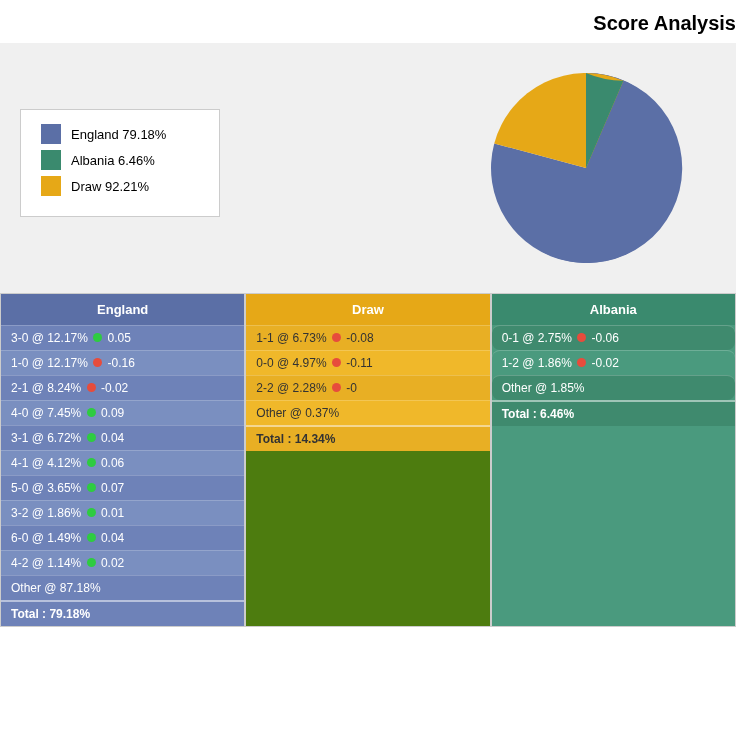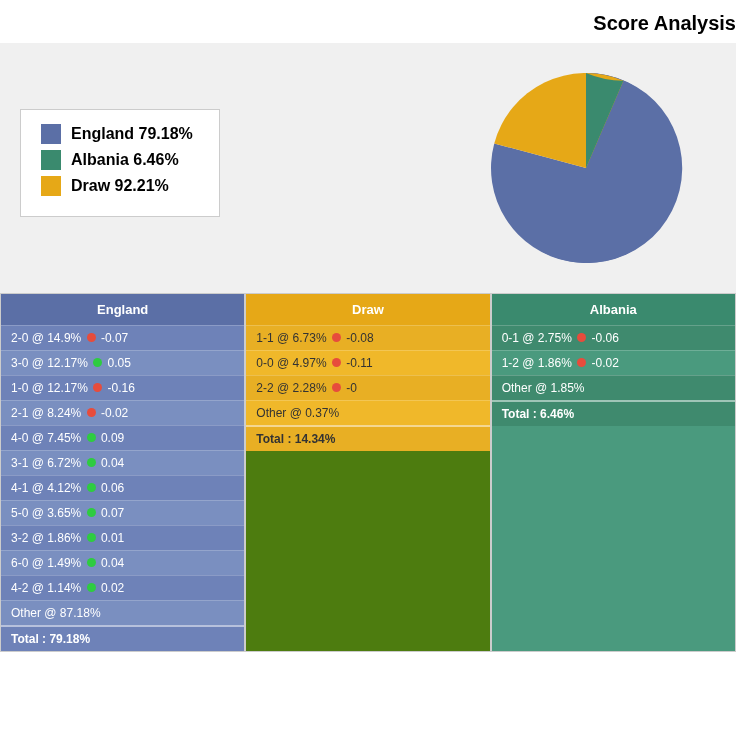--- a/index.html
+++ b/index.html
@@ -39,22 +39,21 @@
     }
 
     .legend-color {
       width: 20px;
       height: 20px;
       margin-right: 10px;
       flex-shrink: 0;
     }
 
     .legend-label {
-      font-size: 16px;
-      font-weight: bold;
+      font-size: 13px;
     }
 
     .pie-container {
       width: 260px;
       height: 220px;
       display: flex;
       align-items: center;
       justify-content: center;
     }
 
@@ -87,21 +86,21 @@
     .col-row {
       padding: 5px 10px;
       font-size: 12px;
       color: #fff;
       border-top: 1px solid rgba(255,255,255,0.2);
       white-space: nowrap;
     }
 
     .col-england .col-row { background: #7a8fc0; }
     .col-draw .col-row    { background: #f0b82a; color: #333; }
-    .col-albania .col-row { background: #4a9a7e; }
+    .col-albania .col-row { background: #4a9a7e; border-radius: 8px; }
 
     .col-england .col-row:nth-child(even) { background: #6e82b8; }
     .col-draw .col-row:nth-child(even)    { background: #e8af24; }
     .col-albania .col-row:nth-child(even) { background: #3f8a6e; }
 
     .col-total {
       padding: 5px 10px;
       font-size: 12px;
       font-weight: bold;
       color: #fff;
@@ -148,21 +147,20 @@
         <path d="M0,0 L37.42,-87.3 A95,95 0 0,1 0,-95 Z" fill="#3a8a6e"></path>
       </g>
     </svg>
   </div>
 </div>
 
 <div class="columns-wrapper">
 
   <div class="col-england">
     <div class="col-header">England</div>
-    <div class="col-row">2-0 @ 14.9% <span class="dot-red"></span> -0.07</div>
     <div class="col-row">3-0 @ 12.17% <span class="dot-green"></span> 0.05</div>
     <div class="col-row">1-0 @ 12.17% <span class="dot-red"></span> -0.16</div>
     <div class="col-row">2-1 @ 8.24% <span class="dot-red"></span> -0.02</div>
     <div class="col-row">4-0 @ 7.45% <span class="dot-green"></span> 0.09</div>
     <div class="col-row">3-1 @ 6.72% <span class="dot-green"></span> 0.04</div>
     <div class="col-row">4-1 @ 4.12% <span class="dot-green"></span> 0.06</div>
     <div class="col-row">5-0 @ 3.65% <span class="dot-green"></span> 0.07</div>
     <div class="col-row">3-2 @ 1.86% <span class="dot-green"></span> 0.01</div>
     <div class="col-row">6-0 @ 1.49% <span class="dot-green"></span> 0.04</div>
     <div class="col-row">4-2 @ 1.14% <span class="dot-green"></span> 0.02</div>

